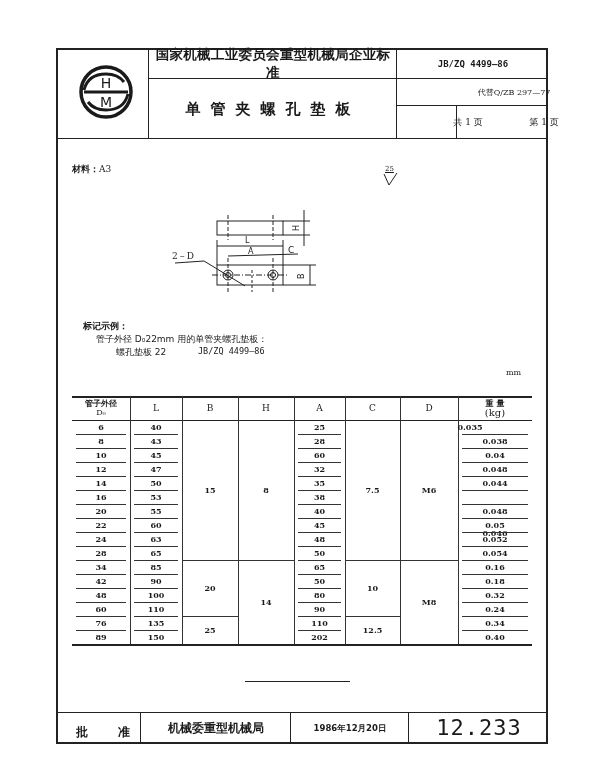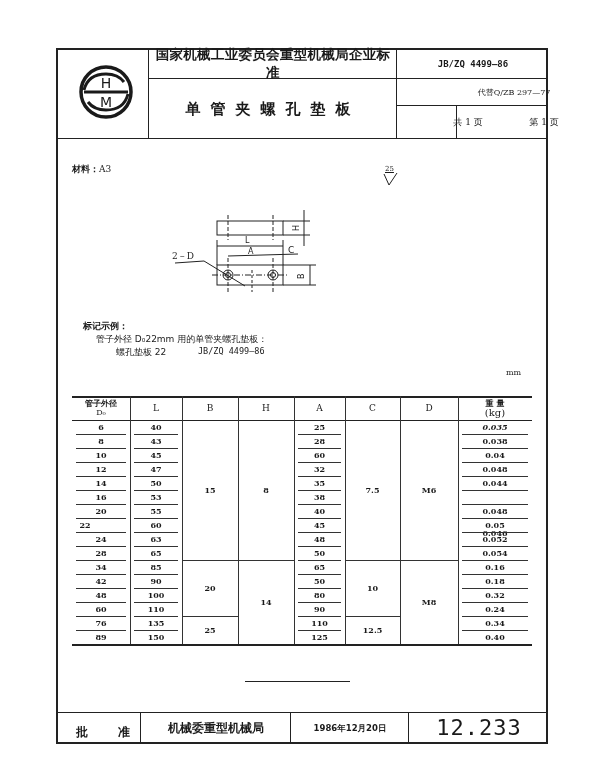--- a/index.html
+++ b/index.html
@@ -140,21 +140,21 @@
     <div class="th" style="left:458px; top:396px; width:74px; height:24px;">
       <span style="font-size: 8px; font-weight: bold;">重    量</span>
       <span style="font-size: 10px; font-weight: normal;">(kg)</span>
     </div>
     <div class="cell" style="left:72px; top:420px; width:58px; height:14px;">6</div>
     <div class="thin-h" style="left:76px; top:434px; width:50px;"></div>
     <div class="cell" style="left:130px; top:420px; width:52px; height:14px;">40</div>
     <div class="thin-h" style="left:134px; top:434px; width:44px;"></div>
     <div class="cell" style="left:294px; top:420px; width:51px; height:14px;">25</div>
     <div class="thin-h" style="left:298px; top:434px; width:43px;"></div>
-    <div class="cell" style="left:458px; top:420px; width:74px; height:14px;font-style:italic;">0.035</div>
+    <div class="cell" style="left:433px; top:420px; width:74px; height:14px;">0.035</div>
     <div class="thin-h" style="left:462px; top:434px; width:66px;"></div>
     <div class="cell" style="left:72px; top:434px; width:58px; height:14px;">8</div>
     <div class="thin-h" style="left:76px; top:448px; width:50px;"></div>
     <div class="cell" style="left:130px; top:434px; width:52px; height:14px;">43</div>
     <div class="thin-h" style="left:134px; top:448px; width:44px;"></div>
     <div class="cell" style="left:294px; top:434px; width:51px; height:14px;">28</div>
     <div class="thin-h" style="left:298px; top:448px; width:43px;"></div>
     <div class="cell" style="left:458px; top:434px; width:74px; height:14px;">0.038</div>
     <div class="thin-h" style="left:462px; top:448px; width:66px;"></div>
     <div class="cell" style="left:72px; top:448px; width:58px; height:14px;">10</div>
@@ -190,21 +190,21 @@
     <div class="cell" style="left:458px; top:490px; width:74px; height:14px;margin-top:36px;">0.046</div>
     <div class="thin-h" style="left:462px; top:504px; width:66px;"></div>
     <div class="cell" style="left:72px; top:504px; width:58px; height:14px;">20</div>
     <div class="thin-h" style="left:76px; top:518px; width:50px;"></div>
     <div class="cell" style="left:130px; top:504px; width:52px; height:14px;">55</div>
     <div class="thin-h" style="left:134px; top:518px; width:44px;"></div>
     <div class="cell" style="left:294px; top:504px; width:51px; height:14px;">40</div>
     <div class="thin-h" style="left:298px; top:518px; width:43px;"></div>
     <div class="cell" style="left:458px; top:504px; width:74px; height:14px;">0.048</div>
     <div class="thin-h" style="left:462px; top:518px; width:66px;"></div>
-    <div class="cell" style="left:56px; top:518px; width:58px; height:14px;">22</div>
+    <div class="cell" style="left:72px; top:518px; width:58px; height:14px;">22</div>
     <div class="thin-h" style="left:76px; top:532px; width:50px;"></div>
     <div class="cell" style="left:130px; top:518px; width:52px; height:14px;">60</div>
     <div class="thin-h" style="left:134px; top:532px; width:44px;"></div>
     <div class="cell" style="left:294px; top:518px; width:51px; height:14px;">45</div>
     <div class="thin-h" style="left:298px; top:532px; width:43px;"></div>
     <div class="cell" style="left:458px; top:518px; width:74px; height:14px;">0.05</div>
     <div class="thin-h" style="left:462px; top:532px; width:66px;"></div>
     <div class="cell" style="left:72px; top:532px; width:58px; height:14px;">24</div>
     <div class="thin-h" style="left:76px; top:546px; width:50px;"></div>
     <div class="cell" style="left:130px; top:532px; width:52px; height:14px;">63</div>
@@ -256,21 +256,21 @@
     <div class="cell" style="left:72px; top:616px; width:58px; height:14px;">76</div>
     <div class="thin-h" style="left:76px; top:630px; width:50px;"></div>
     <div class="cell" style="left:130px; top:616px; width:52px; height:14px;">135</div>
     <div class="thin-h" style="left:134px; top:630px; width:44px;"></div>
     <div class="cell" style="left:294px; top:616px; width:51px; height:14px;">110</div>
     <div class="thin-h" style="left:298px; top:630px; width:43px;"></div>
     <div class="cell" style="left:458px; top:616px; width:74px; height:14px;">0.34</div>
     <div class="thin-h" style="left:462px; top:630px; width:66px;"></div>
     <div class="cell" style="left:72px; top:630px; width:58px; height:14px;">89</div>
     <div class="cell" style="left:130px; top:630px; width:52px; height:14px;">150</div>
-    <div class="cell" style="left:294px; top:630px; width:51px; height:14px;">125</div>
+    <div class="cell" style="left:294px; top:630px; width:51px; height:14px;">202</div>
     <div class="cell" style="left:458px; top:630px; width:74px; height:14px;">0.40</div>
     <div class="cell" style="left:182px; top:420px; width:56px; height:140px;">15</div>
     <div class="thin-h" style="left:182px; top:560px; width:56px;"></div>
     <div class="cell" style="left:182px; top:560px; width:56px; height:56px;">20</div>
     <div class="thin-h" style="left:182px; top:616px; width:56px;"></div>
     <div class="cell" style="left:182px; top:616px; width:56px; height:28px;">25</div>
     <div class="cell" style="left:238px; top:420px; width:56px; height:140px;">8</div>
     <div class="thin-h" style="left:238px; top:560px; width:56px;"></div>
     <div class="cell" style="left:238px; top:560px; width:56px; height:84px;">14</div>
     <div class="cell" style="left:345px; top:420px; width:55px; height:140px;">7.5</div>

